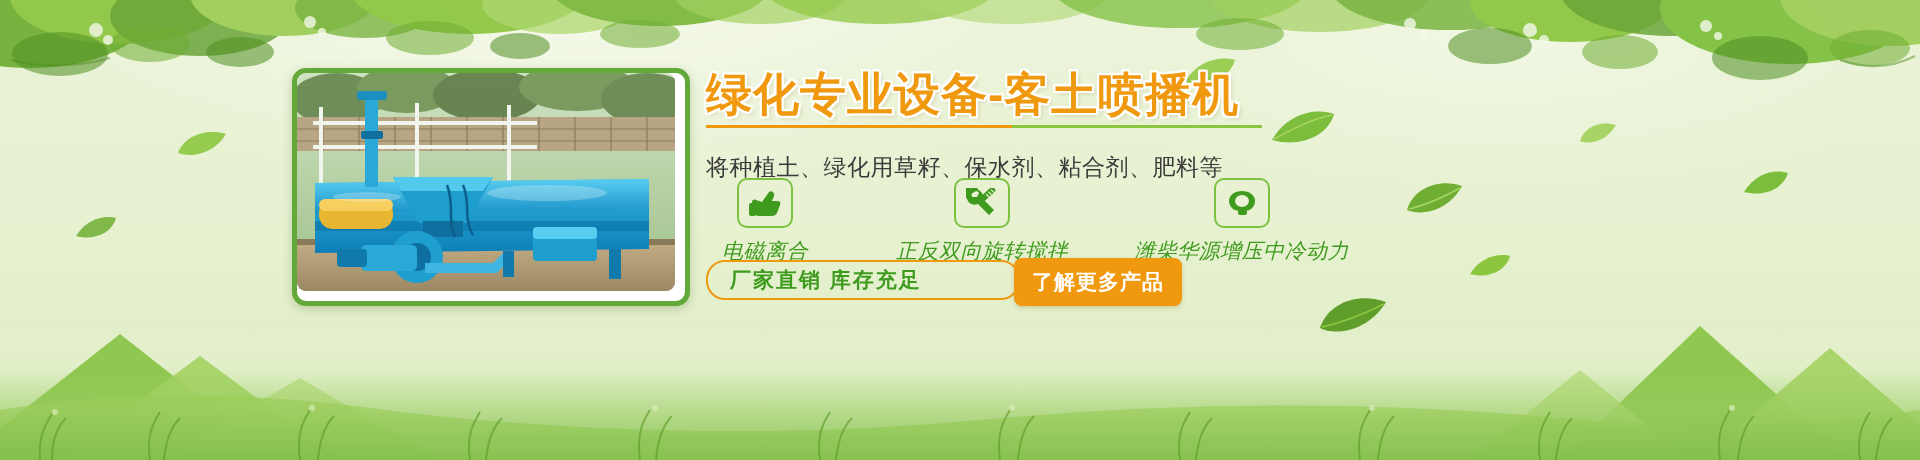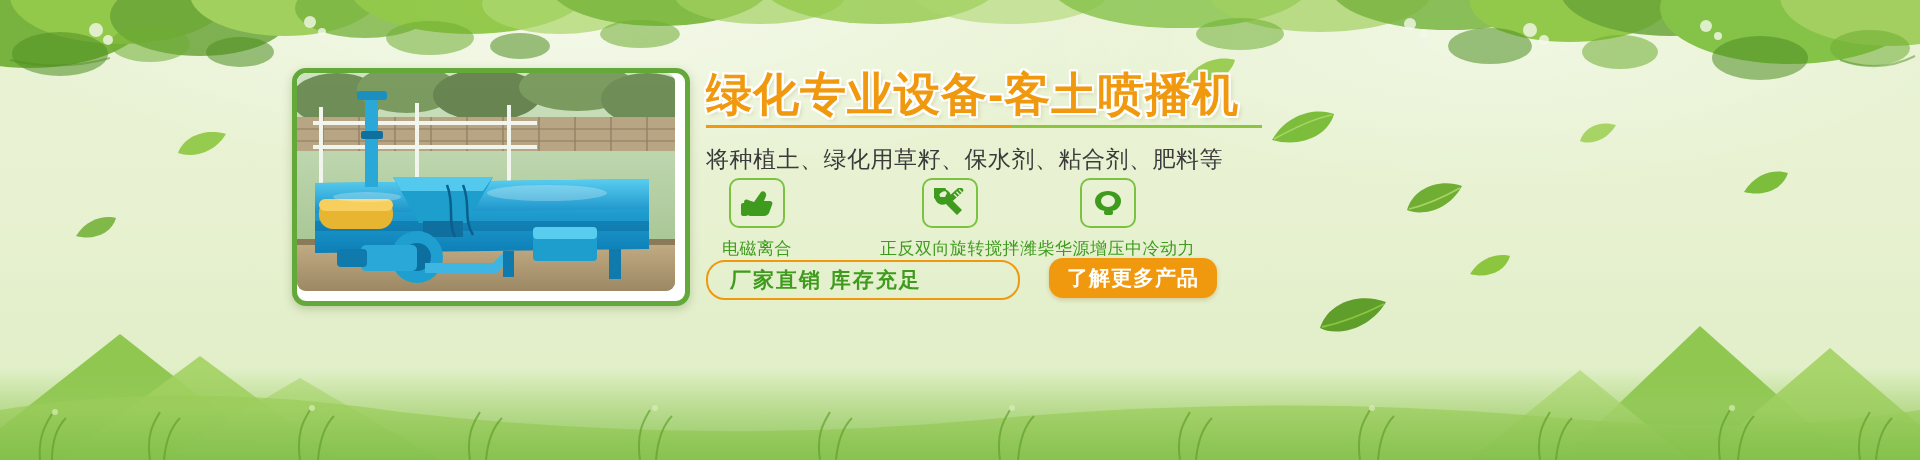--- a/index.html
+++ b/index.html
@@ -52,55 +52,54 @@
     text-shadow:
       2px 0 0 #fff,-2px 0 0 #fff,0 2px 0 #fff,0 -2px 0 #fff,
       2px 2px 0 #fff,-2px 2px 0 #fff,2px -2px 0 #fff,-2px -2px 0 #fff,
       3px 3px 4px rgba(120,90,20,.18);
   }
   .rule{
     margin-top:6px;width:556px;height:3px;
     background:linear-gradient(90deg,#f0990f 0%,#f0990f 55%,#8cc63f 55%,#8cc63f 100%);
   }
   .subtitle{
-    margin-top:16px;font-size:23px;color:#3a3a3a;line-height:1.33;
+    margin-top:24px;font-size:23px;color:#3a3a3a;line-height:1.33;
     letter-spacing:.5px;white-space:nowrap;
   }
 
   
   .features{position:absolute;left:706px;top:178px;width:700px;}
   .feat-row{display:flex;align-items:flex-start;}
   .feat{display:flex;flex-direction:column;align-items:center;}
   .feat-box{
     width:52px;height:46px;border:2px solid #7cc242;border-radius:10px;
     display:flex;align-items:center;justify-content:center;background:transparent;
   }
   .feat-label{
-    margin-top:9px;font-size:17px;color:#3f9b1e;white-space:nowrap;letter-spacing:.5px;
+    margin-top:9px;font-size:21px;color:#3f9b1e;white-space:nowrap;letter-spacing:.5px;font-style:italic;
   }
   .f1{margin-left:16px;}
   .f2{margin-left:88px;}
-  .f3{}
+  .f3{margin-left:66px;}
 
   
   .cta{position:absolute;left:706px;top:260px;display:flex;align-items:center;}
   .cta-pill{
     height:36px;border:2px solid #f0990f;border-radius:19px;
     display:flex;align-items:center;padding:0 16px 0 22px;background:transparent;
   }
   .cta-text{
     font-size:21px;font-weight:bold;color:#3f9b1e;letter-spacing:2px;white-space:nowrap;
     padding-right:80px;
   }
   .cta-btn{
     position:absolute;left:308px;top:-2px;
-    height:40px;border-radius:14px;background:#f0990f;
+    height:48px;border-radius:8px;background:#f0990f;
     display:flex;align-items:center;justify-content:center;padding:0 18px;
     box-shadow:0 2px 4px rgba(150,100,10,.25);
-    margin-left:35px;
   }
   .cta-btn-text{font-size:21px;font-weight:bold;color:#ffffff;letter-spacing:1px;white-space:nowrap;}
 </style>
 </head>
 <body>
 
 <div class="banner">
 
   <div class="sky-wash"></div>
 

